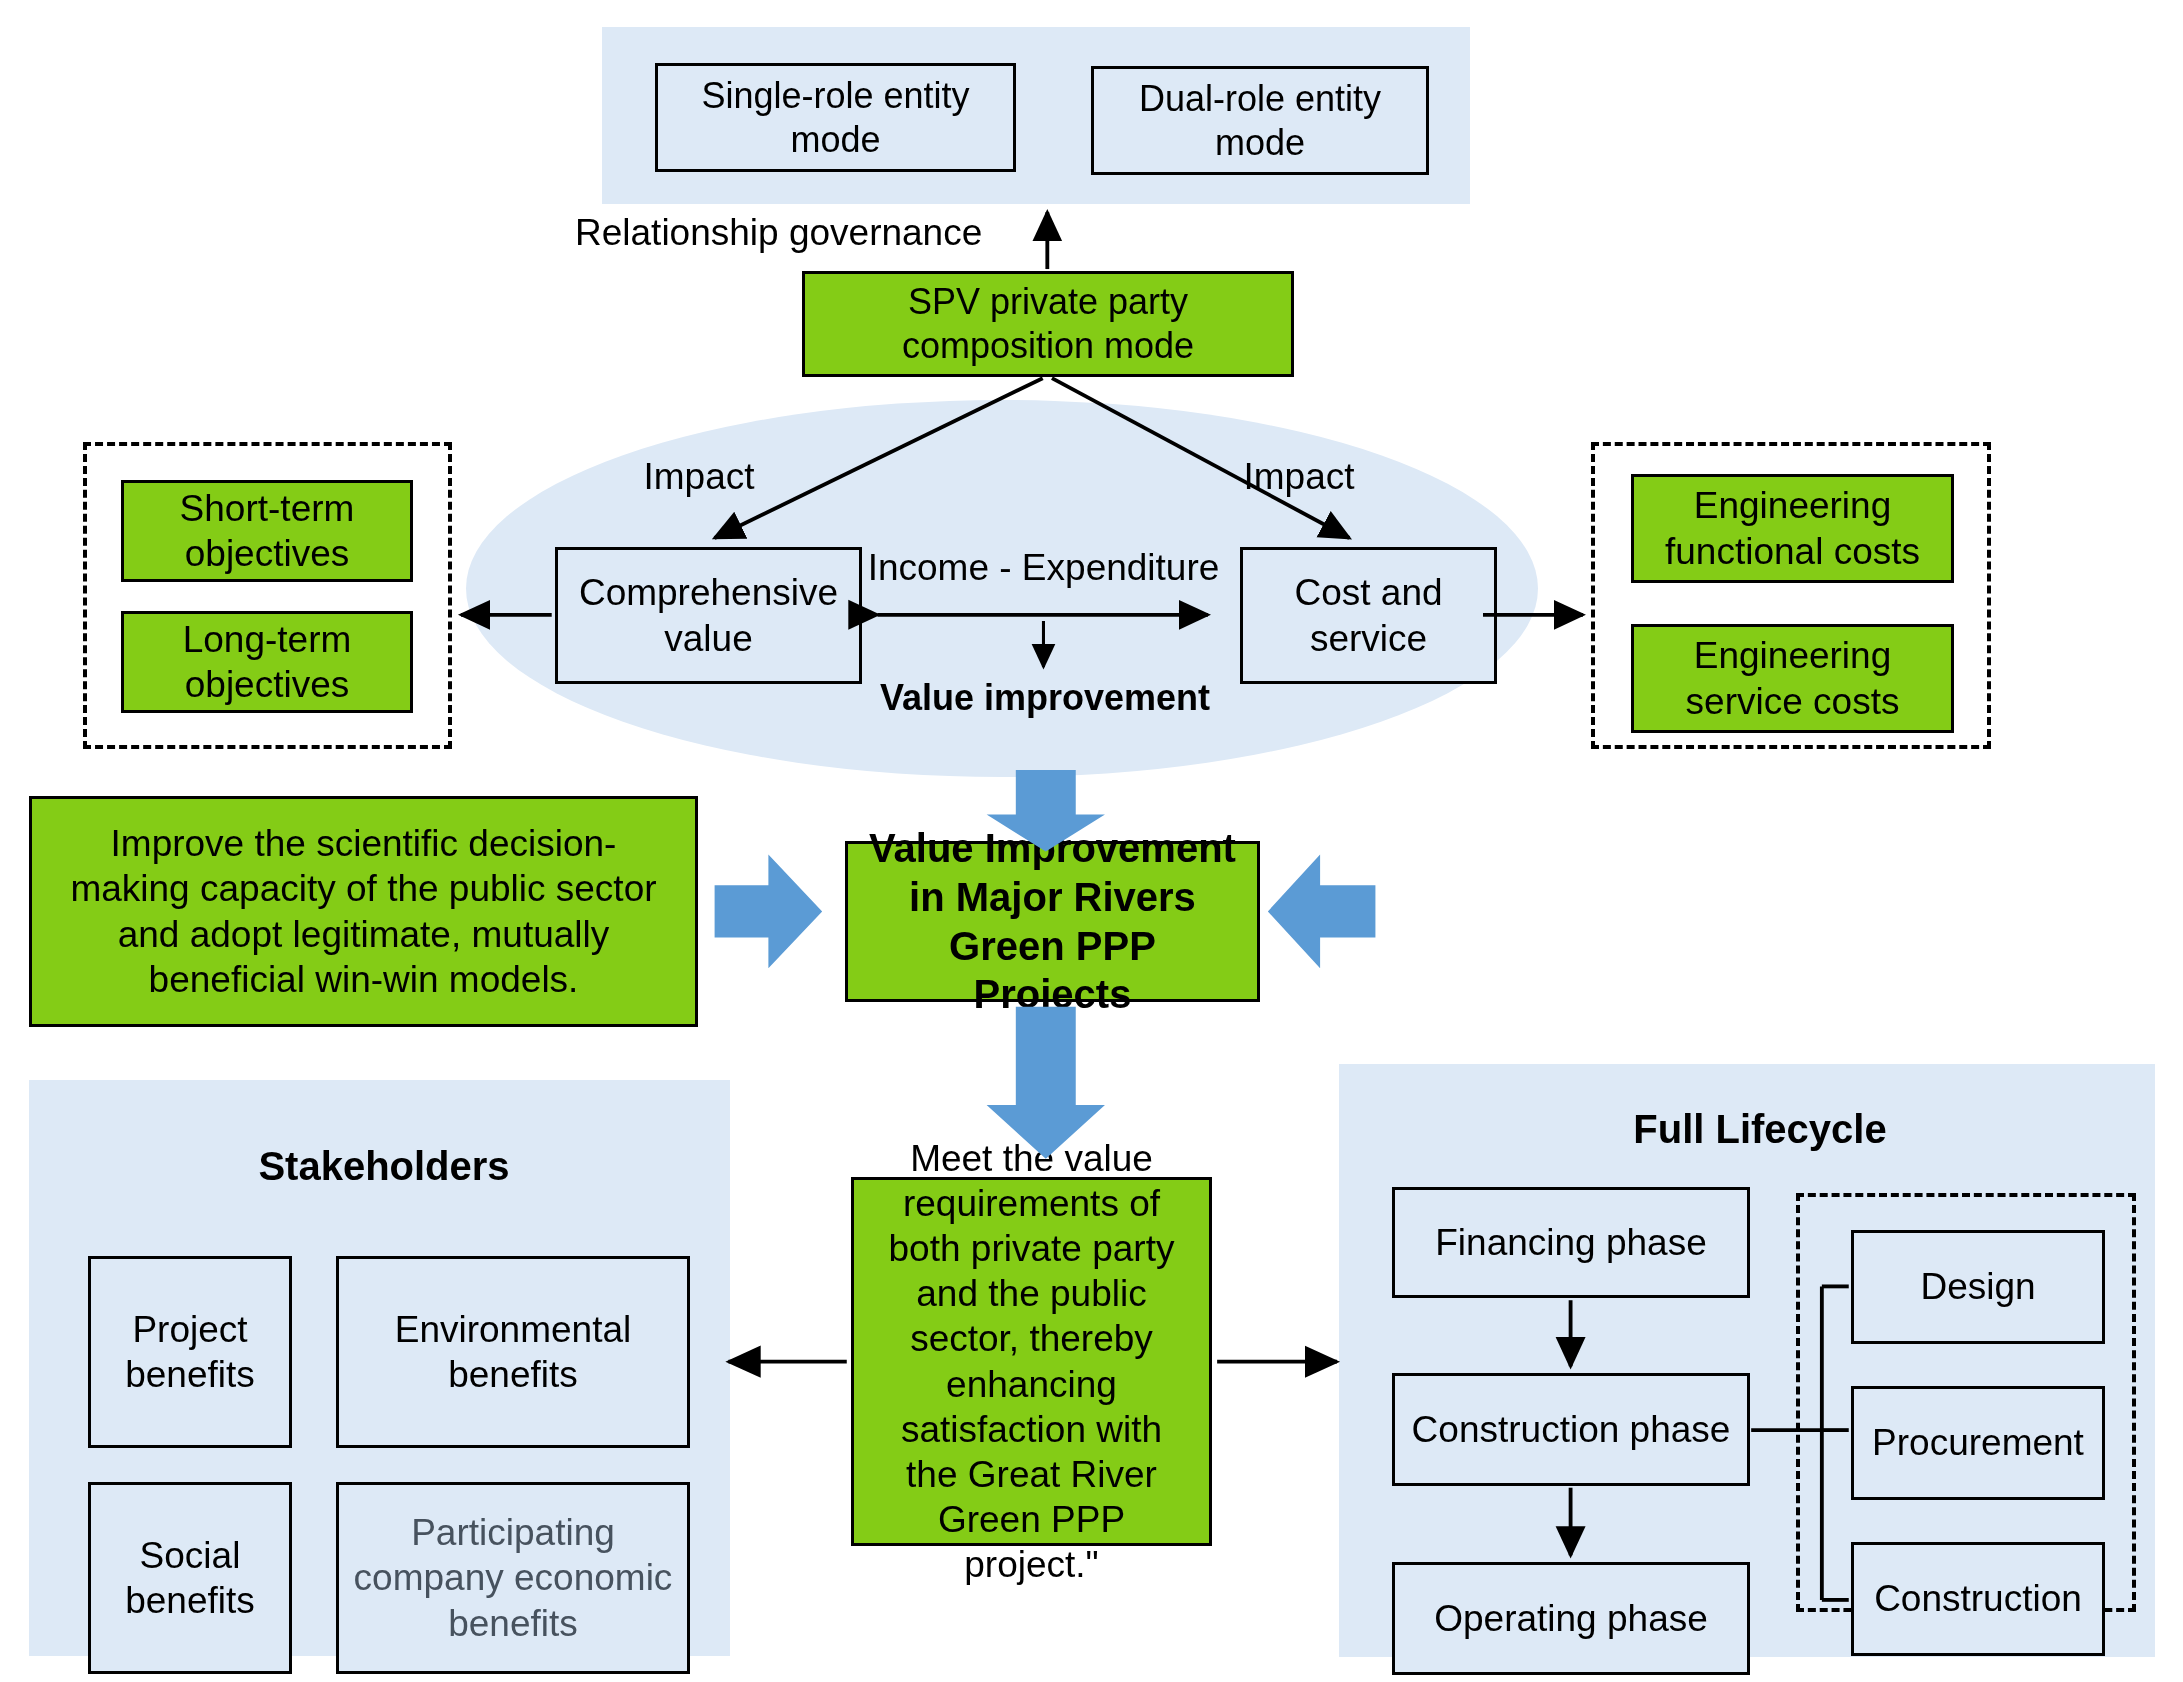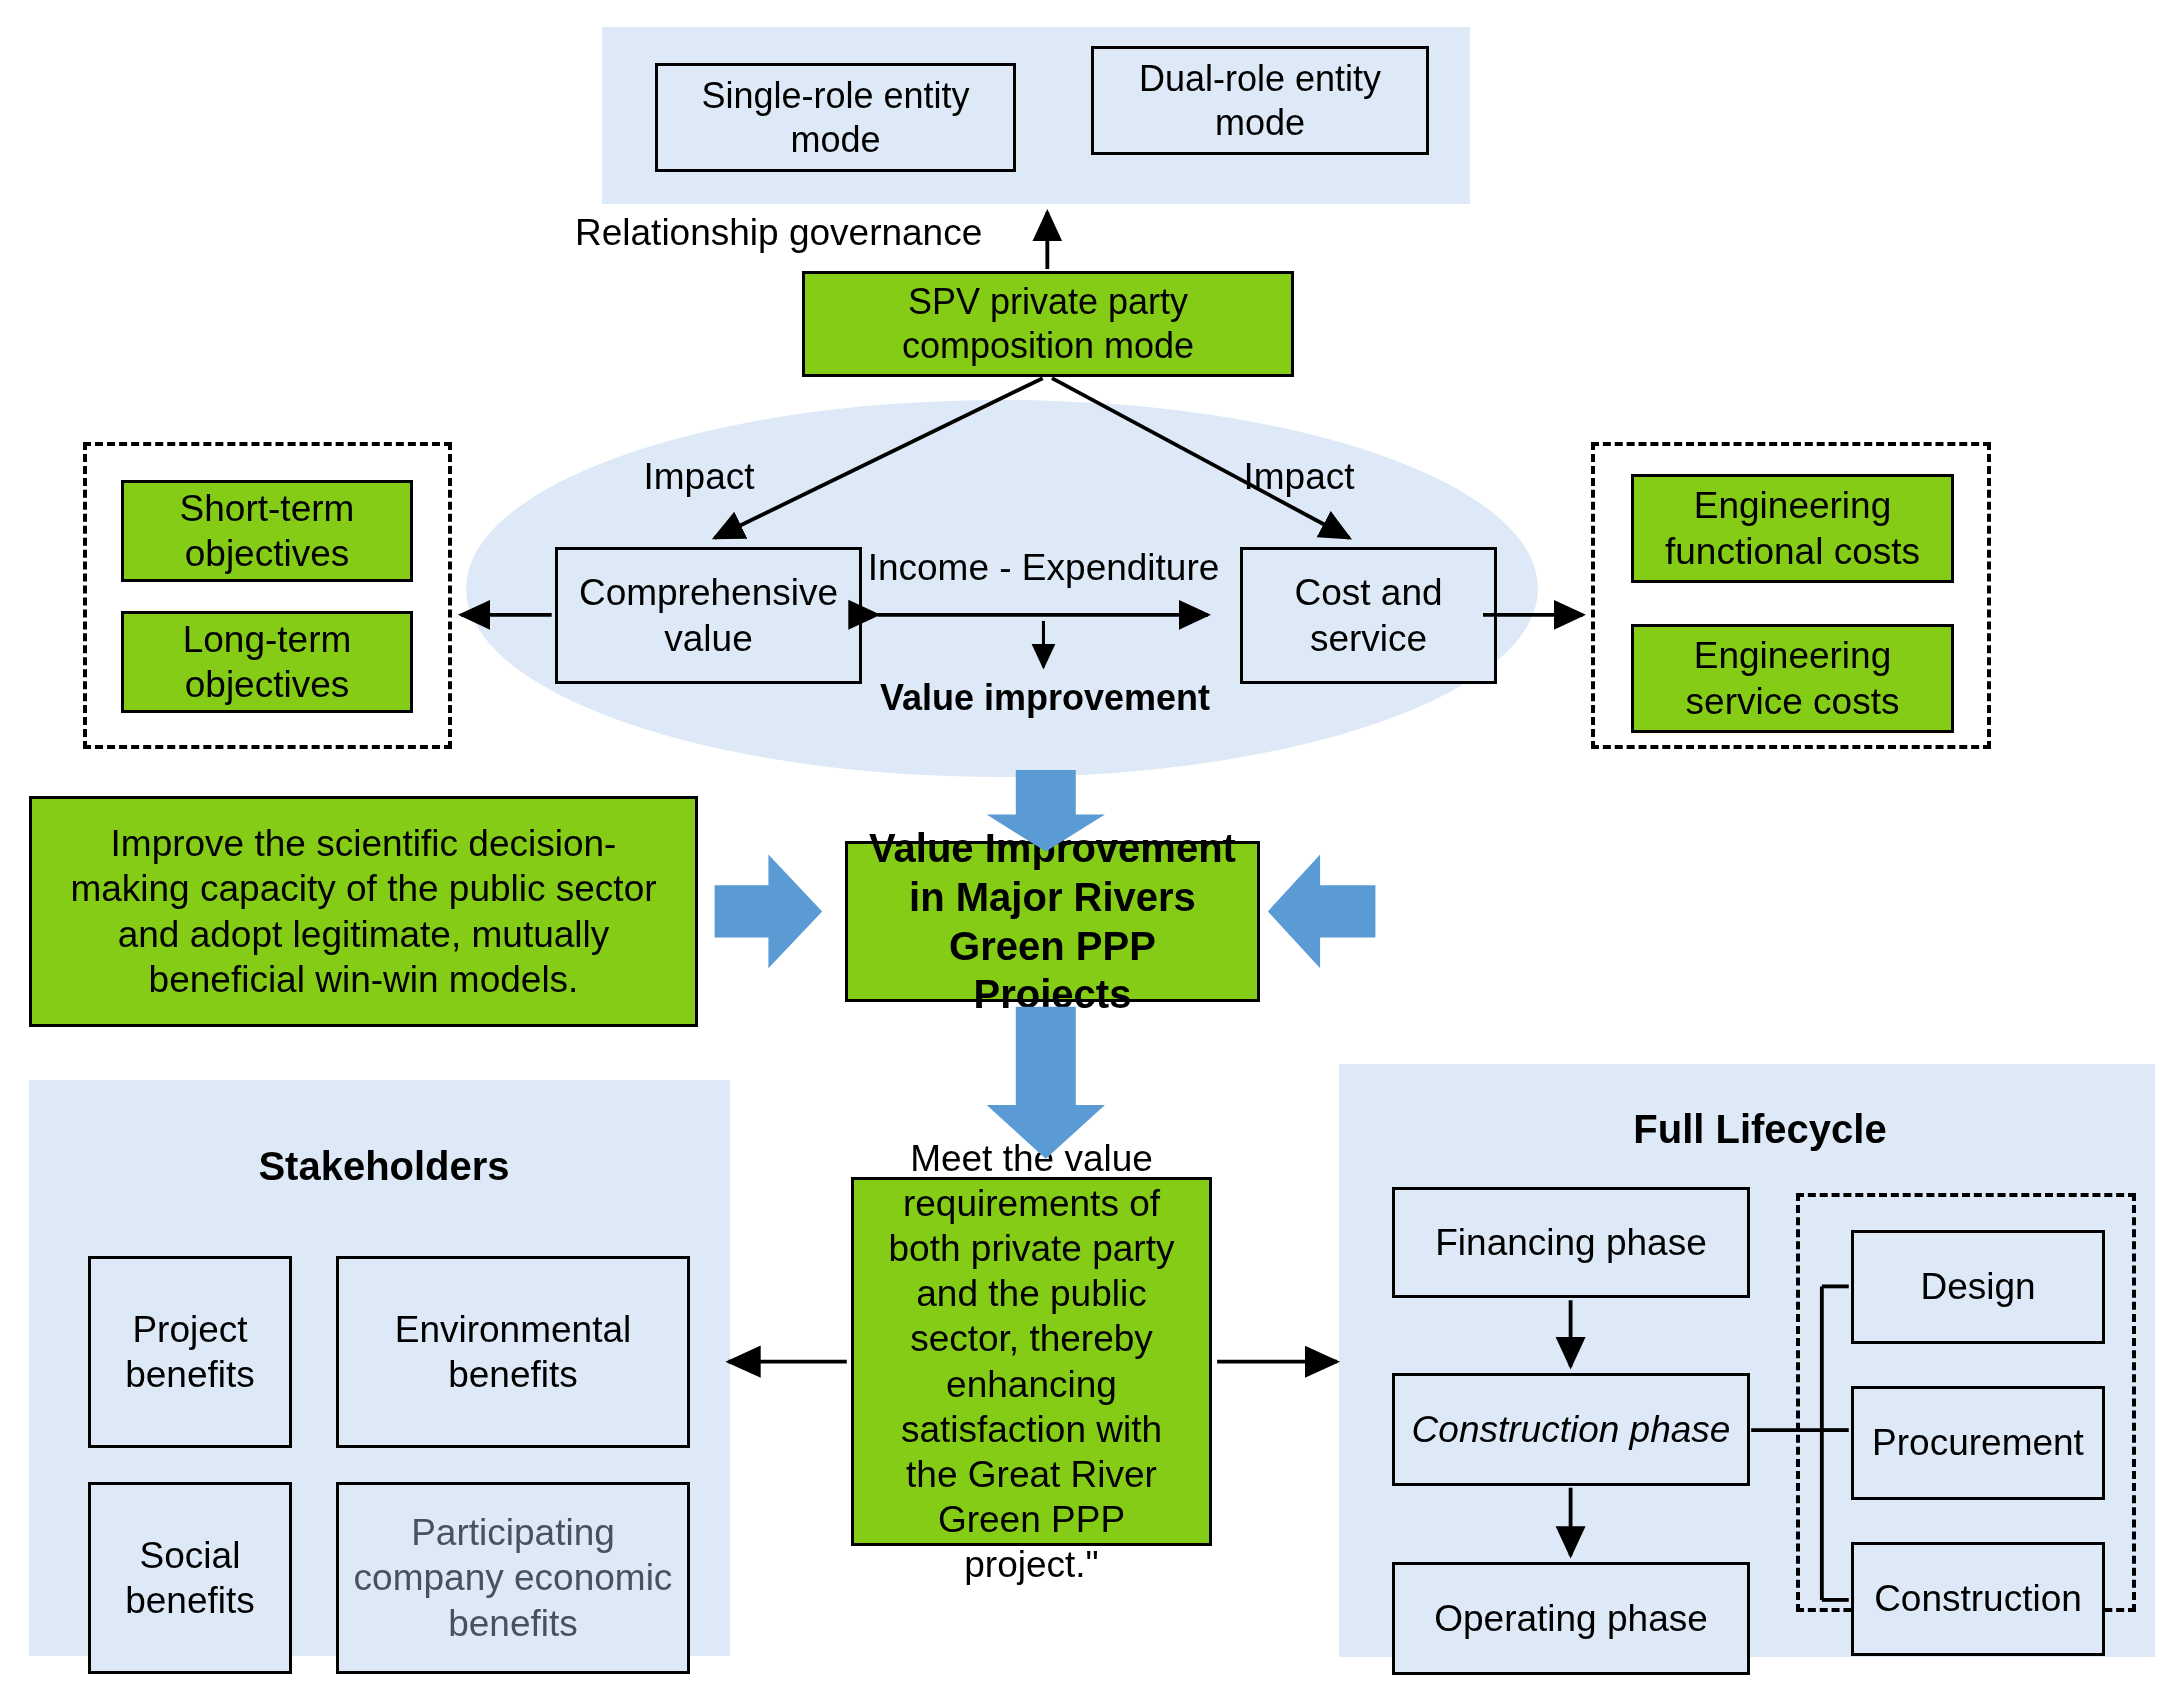--- a/index.html
+++ b/index.html
@@ -36,21 +36,21 @@
 
   <div class="panel" style="left:29px;top:1080px;width:701px;height:576px;"></div>
 
   <div class="panel" style="left:1339px;top:1064px;width:816px;height:593px;"></div>
 
   <div class="dashed" style="left:83px;top:442px;width:369px;height:307px;"></div>
   <div class="dashed" style="left:1591px;top:442px;width:400px;height:307px;"></div>
   <div class="dashed" style="left:1796px;top:1193px;width:340px;height:419px;"></div>
 
   <div class="box onpanel f50" style="left:655px;top:63px;width:361px;height:109px;padding:0 14px;">Single-role entity mode</div>
-  <div class="box onpanel f50" style="left:1091px;top:46px;width:338px;height:109px;padding:0 14px;">Dual-role entity mode</div>
+  <div class="box onpanel f50" style="left:1091px;top:66px;width:338px;height:109px;padding:0 14px;">Dual-role entity mode</div>
 
   <div class="box f50" style="left:802px;top:271px;width:492px;height:106px;padding:0 15.4px;">SPV private party composition mode</div>
   <div class="lbl f48" style="left:575px;top:211px;width:400px;">Relationship governance</div>
 
   <div class="box f48" style="left:121px;top:480px;width:292px;height:102px;padding:0 10.8px;">Short-term objectives</div>
   <div class="box f48" style="left:121px;top:611px;width:292px;height:102px;padding:0 10.8px;">Long-term objectives</div>
 
   <div class="box f48" style="left:1631px;top:474px;width:323px;height:109px;padding:0 10.8px;">Engineering functional costs</div>
   <div class="box f48" style="left:1631px;top:624px;width:323px;height:109px;padding:0 10.8px;">Engineering service costs</div>
 
@@ -74,21 +74,21 @@
   <div class="lbl bold f52" style="left:146px;top:1142px;width:476px;">Stakeholders</div>
 
   <div class="box onpanel f48" style="left:88px;top:1256px;width:204px;height:192px;padding:0 7.7px;">Project benefits</div>
   <div class="box onpanel f48" style="left:336px;top:1256px;width:354px;height:192px;padding:0 10.8px;">Environmental benefits</div>
   <div class="box onpanel f48" style="left:88px;top:1482px;width:204px;height:192px;padding:0 7.7px;">Social benefits</div>
   <div class="box onpanel f48 gray" style="left:336px;top:1482px;width:354px;height:192px;padding:0 10.8px;">Participating company economic benefits</div>
 
   <div class="lbl bold f52" style="left:1522px;top:1105px;width:476px;">Full Lifecycle</div>
 
   <div class="box onpanel f48" style="left:1392px;top:1187px;width:358px;height:111px;padding:0 10.8px;">Financing phase</div>
-  <div class="box onpanel f48" style="left:1392px;top:1373px;width:358px;height:113px;padding:0 10.8px;font-style:italic;">Construction phase</div>
+  <div class="box onpanel f48" style="left:1392px;top:1373px;width:358px;height:113px;padding:0 10.8px;">Construction phase</div>
   <div class="box onpanel f48" style="left:1392px;top:1562px;width:358px;height:113px;padding:0 10.8px;">Operating phase</div>
 
   <div class="box onpanel f48" style="left:1851px;top:1230px;width:254px;height:114px;padding:0 10.8px;text-align:center;">Design</div>
   <div class="box onpanel f48" style="left:1851px;top:1386px;width:254px;height:114px;padding:0 10.8px;">Procurement</div>
   <div class="box onpanel f48" style="left:1851px;top:1542px;width:254px;height:114px;padding:0 10.8px;">Construction</div>
 
   <svg class="ov" viewBox="0 0 2841 2190">
     <defs>
       <marker id="ah" markerWidth="9" markerHeight="9" refX="7.6" refY="4.5" orient="auto">
         <path d="M0,0.6 L8.4,4.5 L0,8.4 z" fill="#000"></path>

